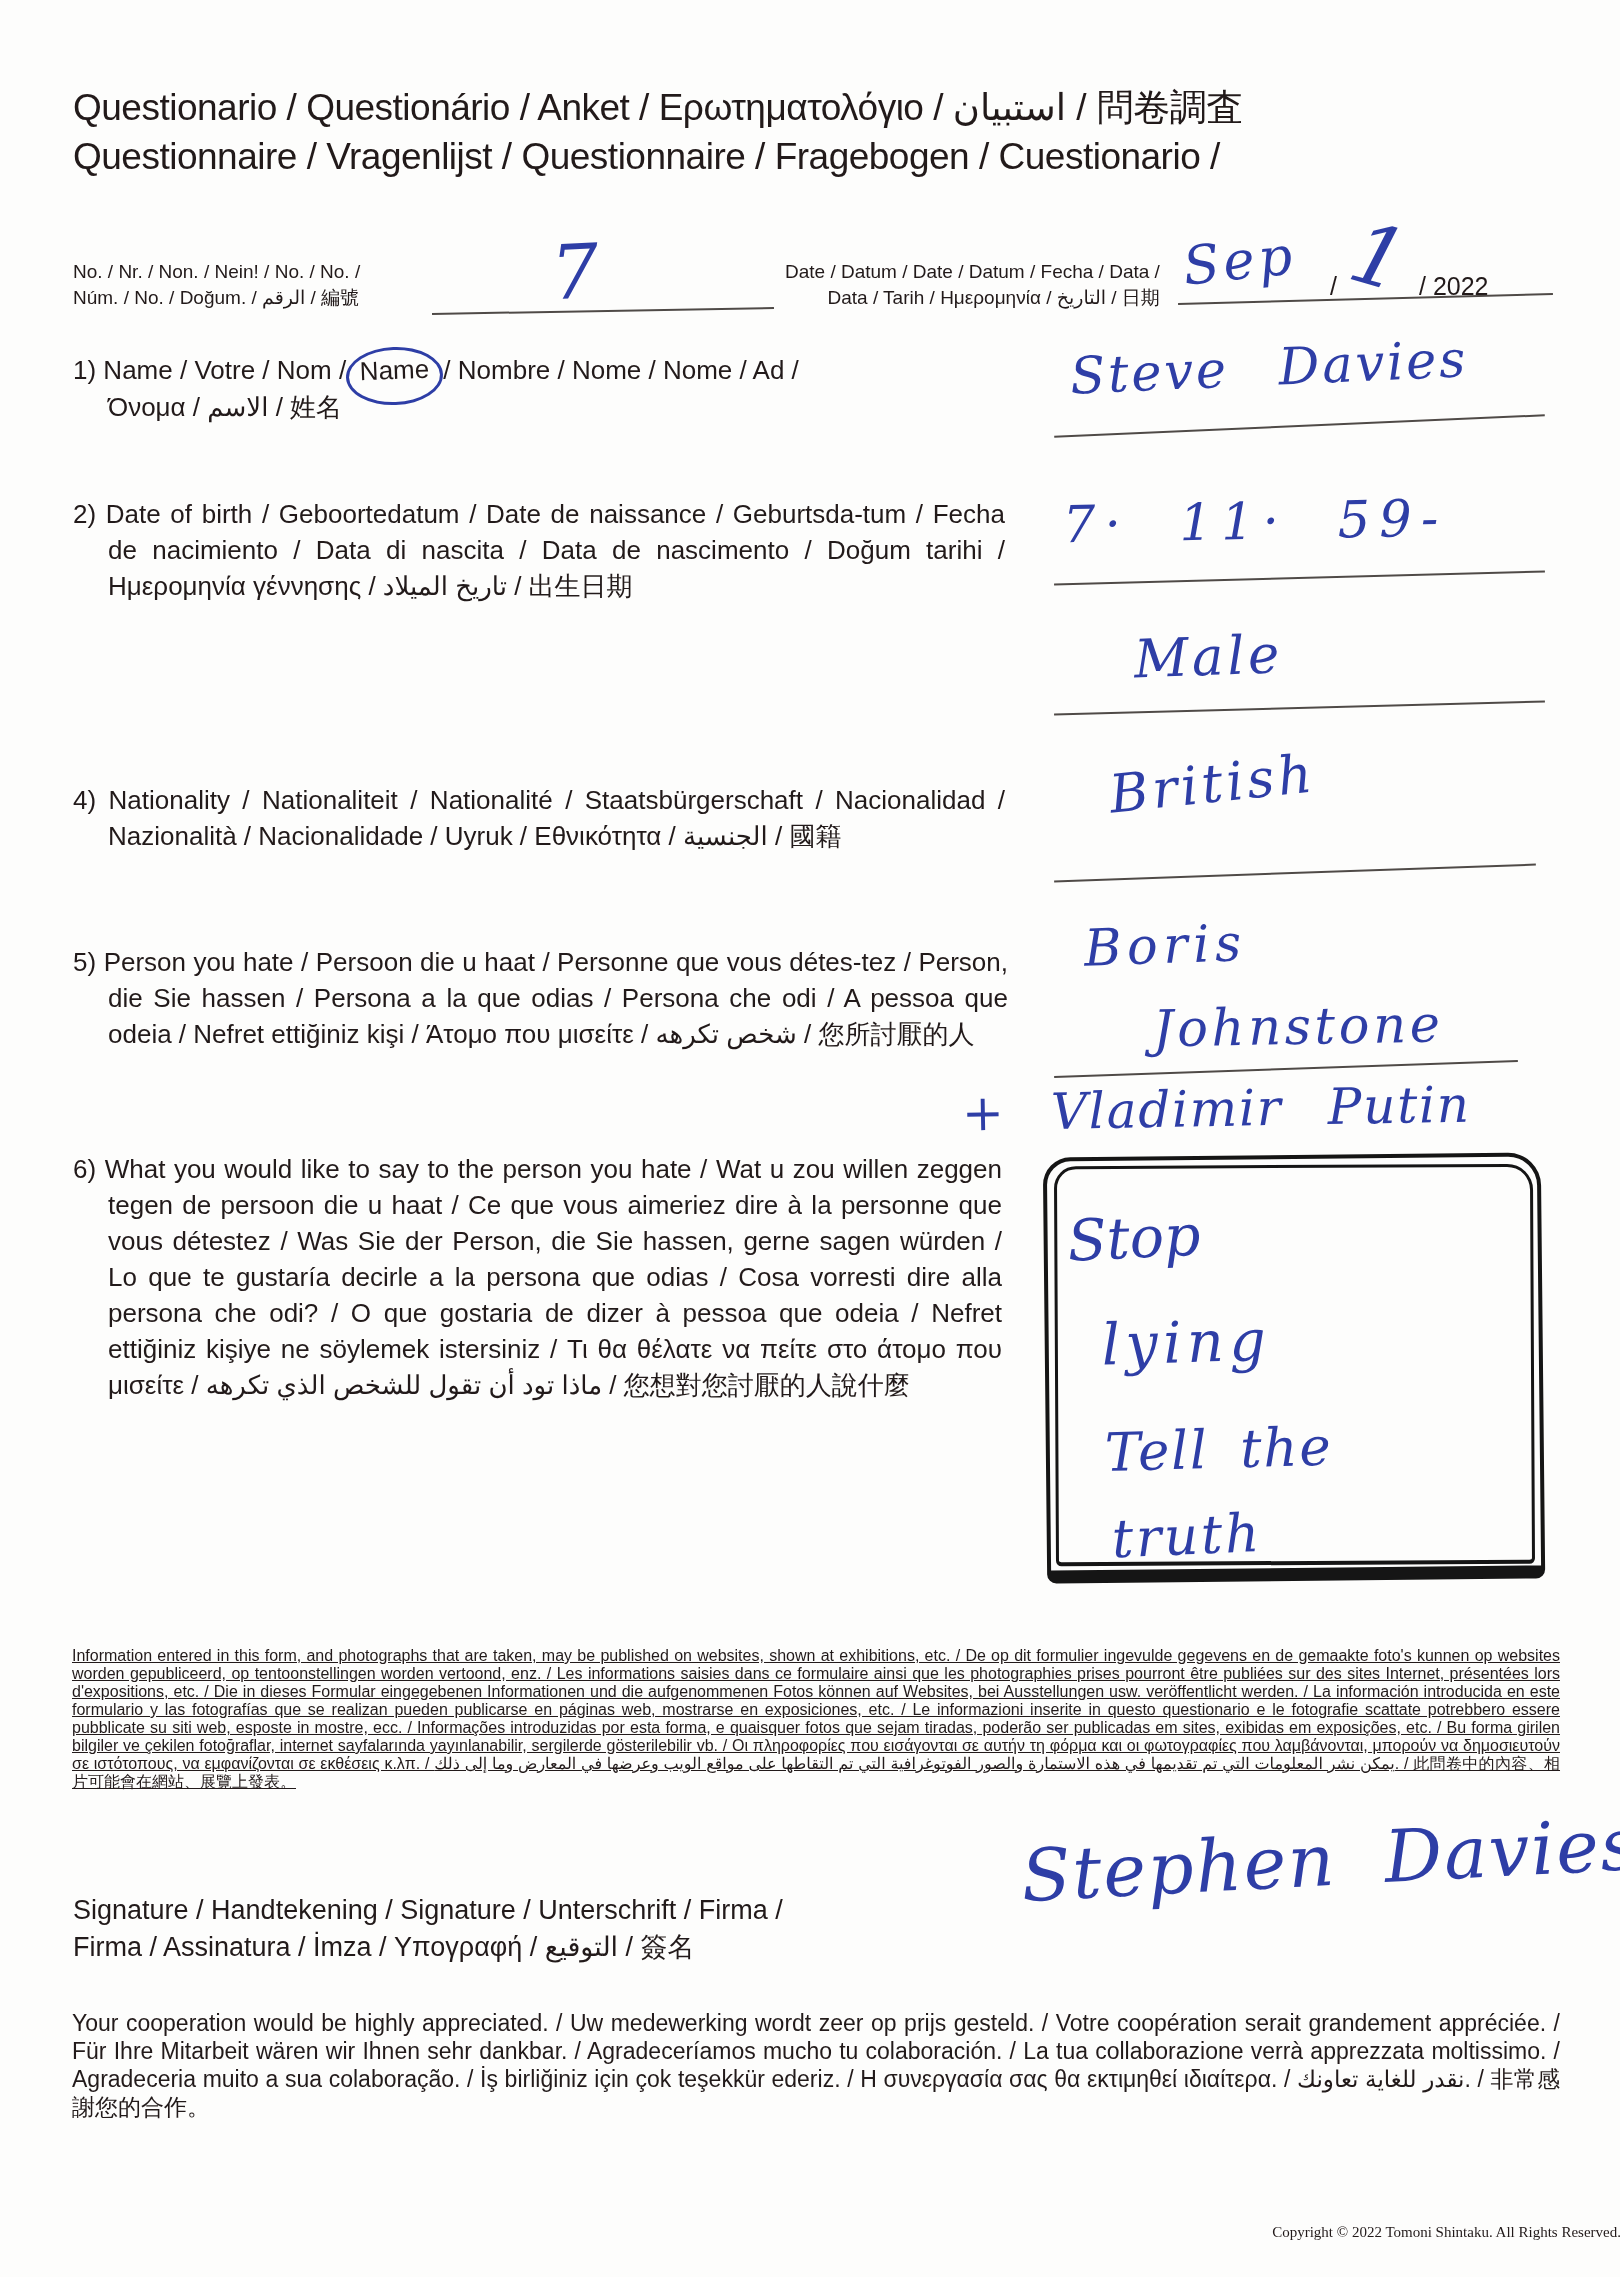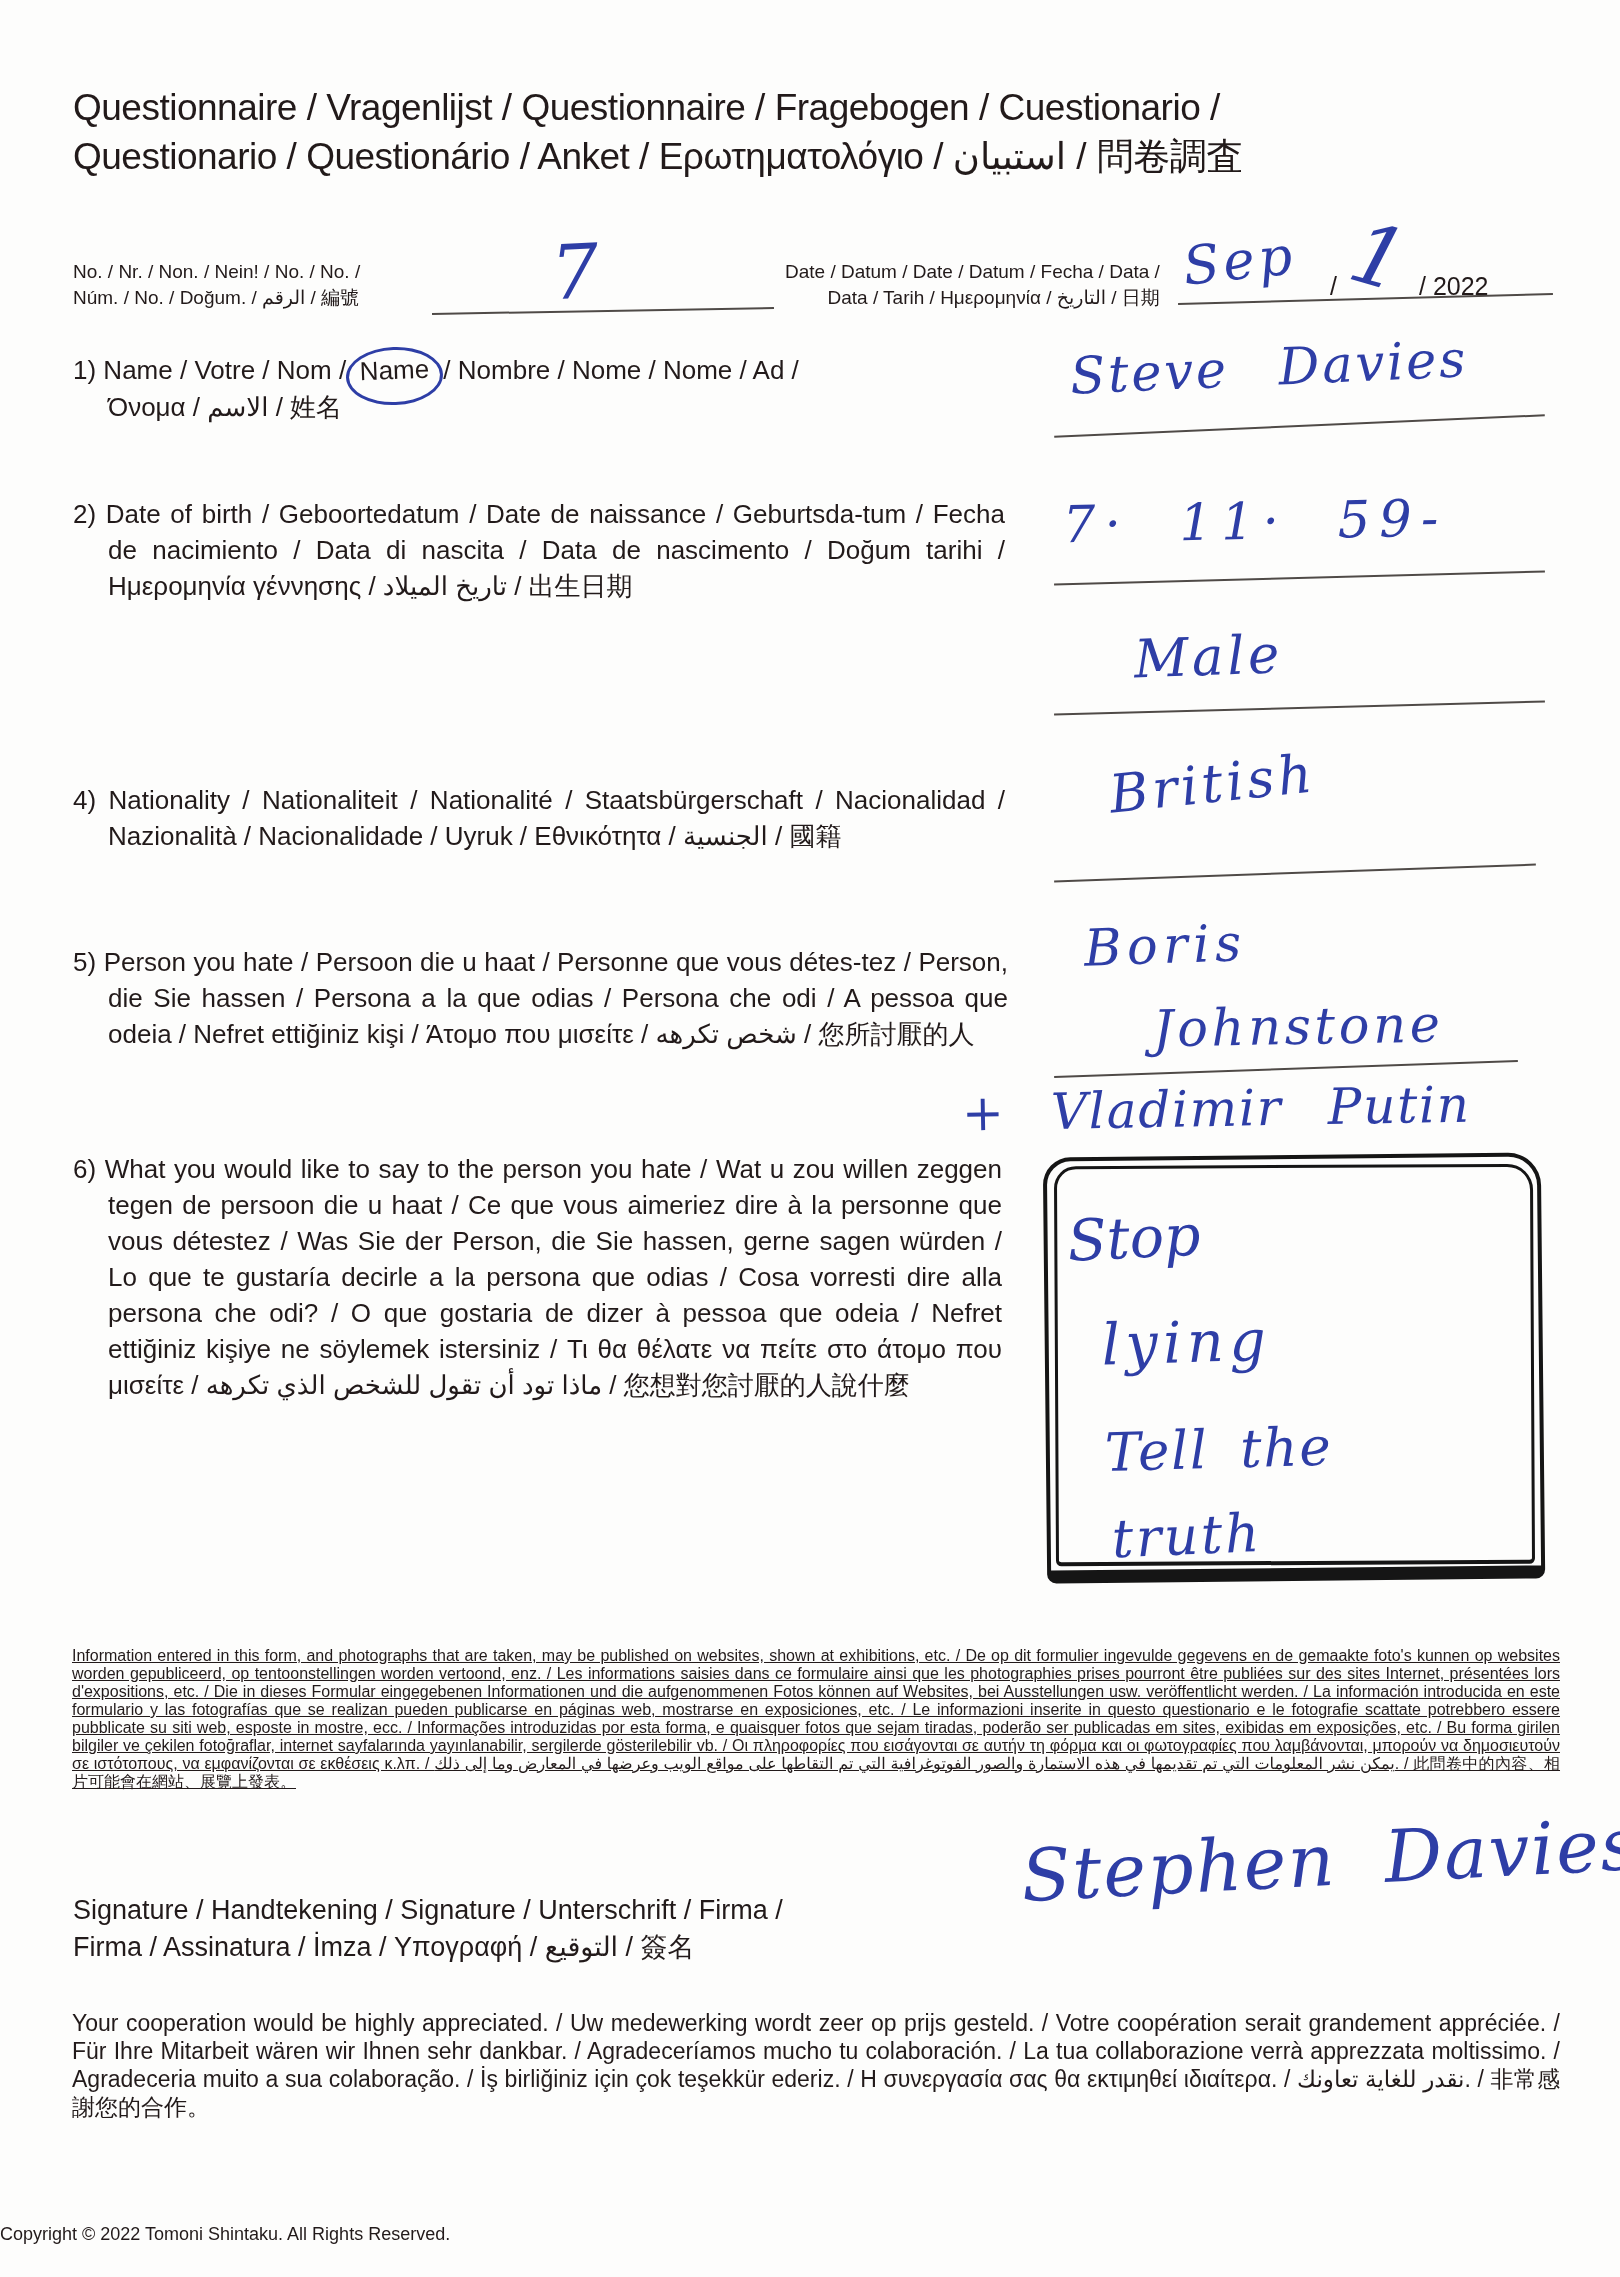--- a/index.html
+++ b/index.html
@@ -106,31 +106,31 @@
   }
   .sig-label span{display:block;}
   .hw-sig{left:1021px;top:1818px;font-size:72px;transform:rotate(-3deg);letter-spacing:1.8px;word-spacing:24px;}
   .thanks{
     position:absolute;left:72px;top:2009px;width:1488px;
     font-size:23px;line-height:28px;font-weight:500;
     text-align:justify;
   }
   .copyright{
     position:absolute;left:0;top:2224px;width:100%;
-    text-align:left;font-size:18px;font-weight:500;
+    text-align:right;font-size:15px;font-weight:500;font-family:Liberation Serif, serif;
   }
 </style>
 </head>
 <body>
 
 <div class="page">
 
   <div class="title">
+    <span>Questionario / Questionário / Anket / Ερωτηματολόγιο / استبيان / 問卷調査</span>
     <span>Questionnaire / Vragenlijst / Questionnaire / Fragebogen / Cuestionario /</span>
-    <span>Questionario / Questionário / Anket / Ερωτηματολόγιο / استبيان / 問卷調査</span>
   </div>
 
   <div class="hdr-label no-label">
     <span>No. / Nr. / Non. / Nein! / No. / No. /</span><br>
     <span>Núm. / No. / Doğum. / الرقم / 編號</span>
   </div>
   <div class="hw hw-no">7</div>
   <div class="fline no-line"></div>
 
   <div class="hdr-label date-label">

